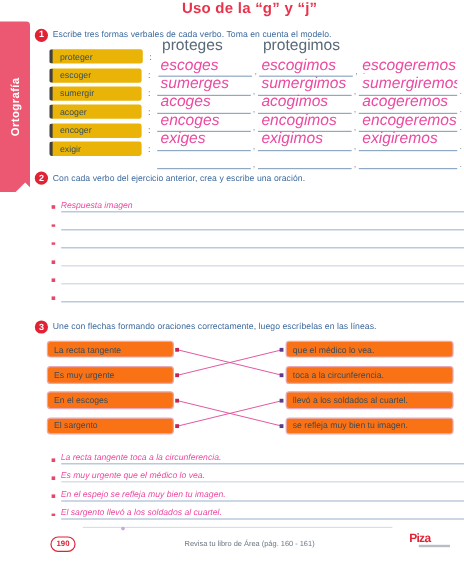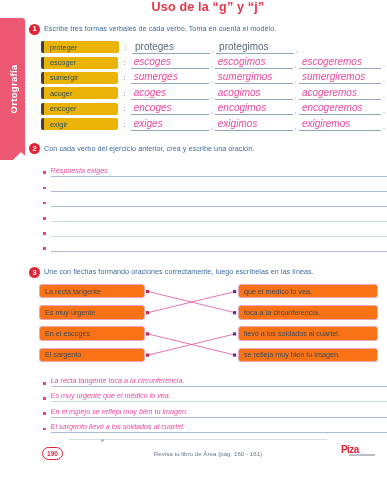--- a/index.html
+++ b/index.html
@@ -68,23 +68,23 @@
     color: #33505f;
   }
   .colon { width: 13px; text-align: center; font-size: 7.5px; color: #5d6b78; }
   .forms { display: flex; flex: 1; align-items: flex-end; }
   .form-cell { position: relative; }
   .form-cell.c1 { width: 78px; }
   .form-cell.c2 { width: 78px; }
   .form-cell.c3 { width: 82px; }
   .form-word {
     display: block;
-    font-size: 10px;
+    font-size: 13px;
     font-style: italic;
-    padding: 0 0 1px 3px;
+    padding: 0 0 18px 3px;
     border-bottom: .8px solid #8fa8c4;
     white-space: nowrap;
     overflow: hidden;
   }
   .pink { color: #ec4aa0; }
   .gray { color: #5a6a78; font-style: normal; }
   .sep { font-size: 7.5px; color: #8a97a3; padding: 0 2px 0 2px; align-self: flex-end; }
   
   .blank-list { margin: 7px 0 0 14px; }
   .blank-item { display: flex; align-items: flex-end; height: 15.2px; }
@@ -296,21 +296,21 @@
   </div>
 
   <div class="ex-head" style="margin-top:11px">
     <span class="badge">2</span>
     <span class="ex-text">Con cada verbo del ejercicio anterior, crea y escribe una oración.</span>
   </div>
 
   <div class="blank-list">
     <div class="blank-item">
       <span class="dot"></span>
-      <span class="blank-line">Respuesta exiges</span>
+      <span class="blank-line">Respuesta imagen</span>
     </div>
     <div class="blank-item">
       <span class="dot"></span>
       <span class="blank-line"></span>
     </div>
     <div class="blank-item">
       <span class="dot"></span>
       <span class="blank-line"></span>
     </div>
     <div class="blank-item">

